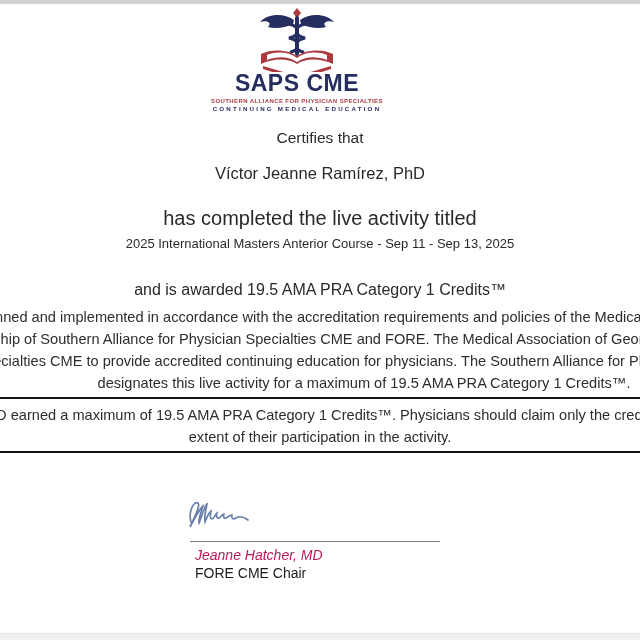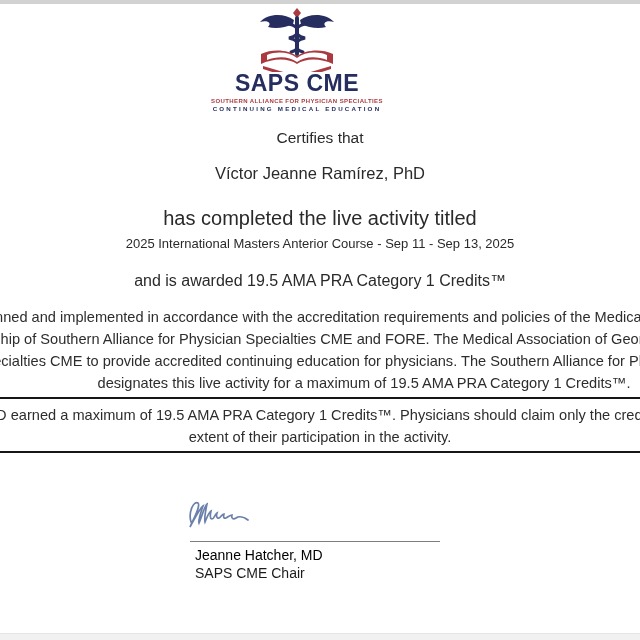--- a/index.html
+++ b/index.html
@@ -42,21 +42,21 @@
     color: #262e60;
   }
   .line {
     position: absolute; left: 50%; transform: translateX(-50%);
     white-space: nowrap; text-align: right; color: #2a2a2a;
   }
   .certifies   { top: 129px; font-size: 15.5px; }
   .recipient   { top: 164px; font-size: 16.5px; }
   .completed   { top: 200px; font-size: 20px; margin-top: 7px; }
   .course      { top: 236px; font-size: 13px; }
-  .awarded     { top: 272px; font-size: 16px; }
+  .awarded     { top: 281px; font-size: 16px; }
   .para-line   { font-size: 14.6px; line-height: 22px; color: #2d2d2d; }
   .p1 { top: 306px; }
   .p2 { top: 328px; }
   .p3 { top: 350px; }
   .p4 { top: 372px; margin-left: 44px; }
   .credit-box {
     position: absolute; top: 397px; left: -12px; width: 664px; height: 56px;
     border-top: 2px solid #161616;
     border-bottom: 2px solid #161616;
     padding-top: 5px;
@@ -65,21 +65,21 @@
     white-space: nowrap; text-align: center;
     font-size: 14.6px; line-height: 22px; color: #2d2d2d;
   }
   .sig-img { position: absolute; left: 184px; top: 492px; }
   .sig-line {
     position: absolute; left: 190px; top: 541px; width: 250px; height: 0;
     border-top: 1px solid #7d7d7d;
   }
   .signer-name {
     position: absolute; left: 195px; top: 547px;
-    font-size: 14px; color: #000000;
+    font-size: 14px; color: #be185d; font-style: italic;
   }
   .signer-title {
     position: absolute; left: 195px; top: 565px;
     font-size: 14px; color: #1c1c1c;
   }
 </style>
 </head>
 <body>
 
 <div class="top-strip"></div>
@@ -125,15 +125,15 @@
   <div class="bline">hD earned a maximum of 19.5 AMA PRA Category 1 Credits™. Physicians should claim only the credits</div>
   <div class="bline">extent of their participation in the activity.</div>
 </div>
 
 <svg class="sig-img" width="78" height="44" viewBox="0 0 78 44" aria-hidden="true">
   <path d="M7,30 C4,20 10,8 14,11 C17,14 9,28 6,35 C11,26 16,16 19,14 C17,20 14,28 15,31 C18,24 21,13 23,12 C22,17 20,26 21,30 C23,25 25,20 27,19 C26,23 26,27 28,27 C30,27 31,22 33,21 C32,24 33,27 35,26 C37,25 38,22 40,22 C39,25 40,27 42,26 C44,25 46,23 48,23 C47,26 49,28 52,26 C55,24 60,25 64,28" fill="none" stroke="#6b80aa" stroke-width="1.7" stroke-linecap="round"></path>
 </svg>
 
 <div class="sig-line"></div>
 <div class="signer-name">Jeanne Hatcher, MD</div>
-<div class="signer-title">SAPS CME Chair</div>
+<div class="signer-title">FORE CME Chair</div>
 
 <div class="bottom-strip"></div>
 
 </body></html>

